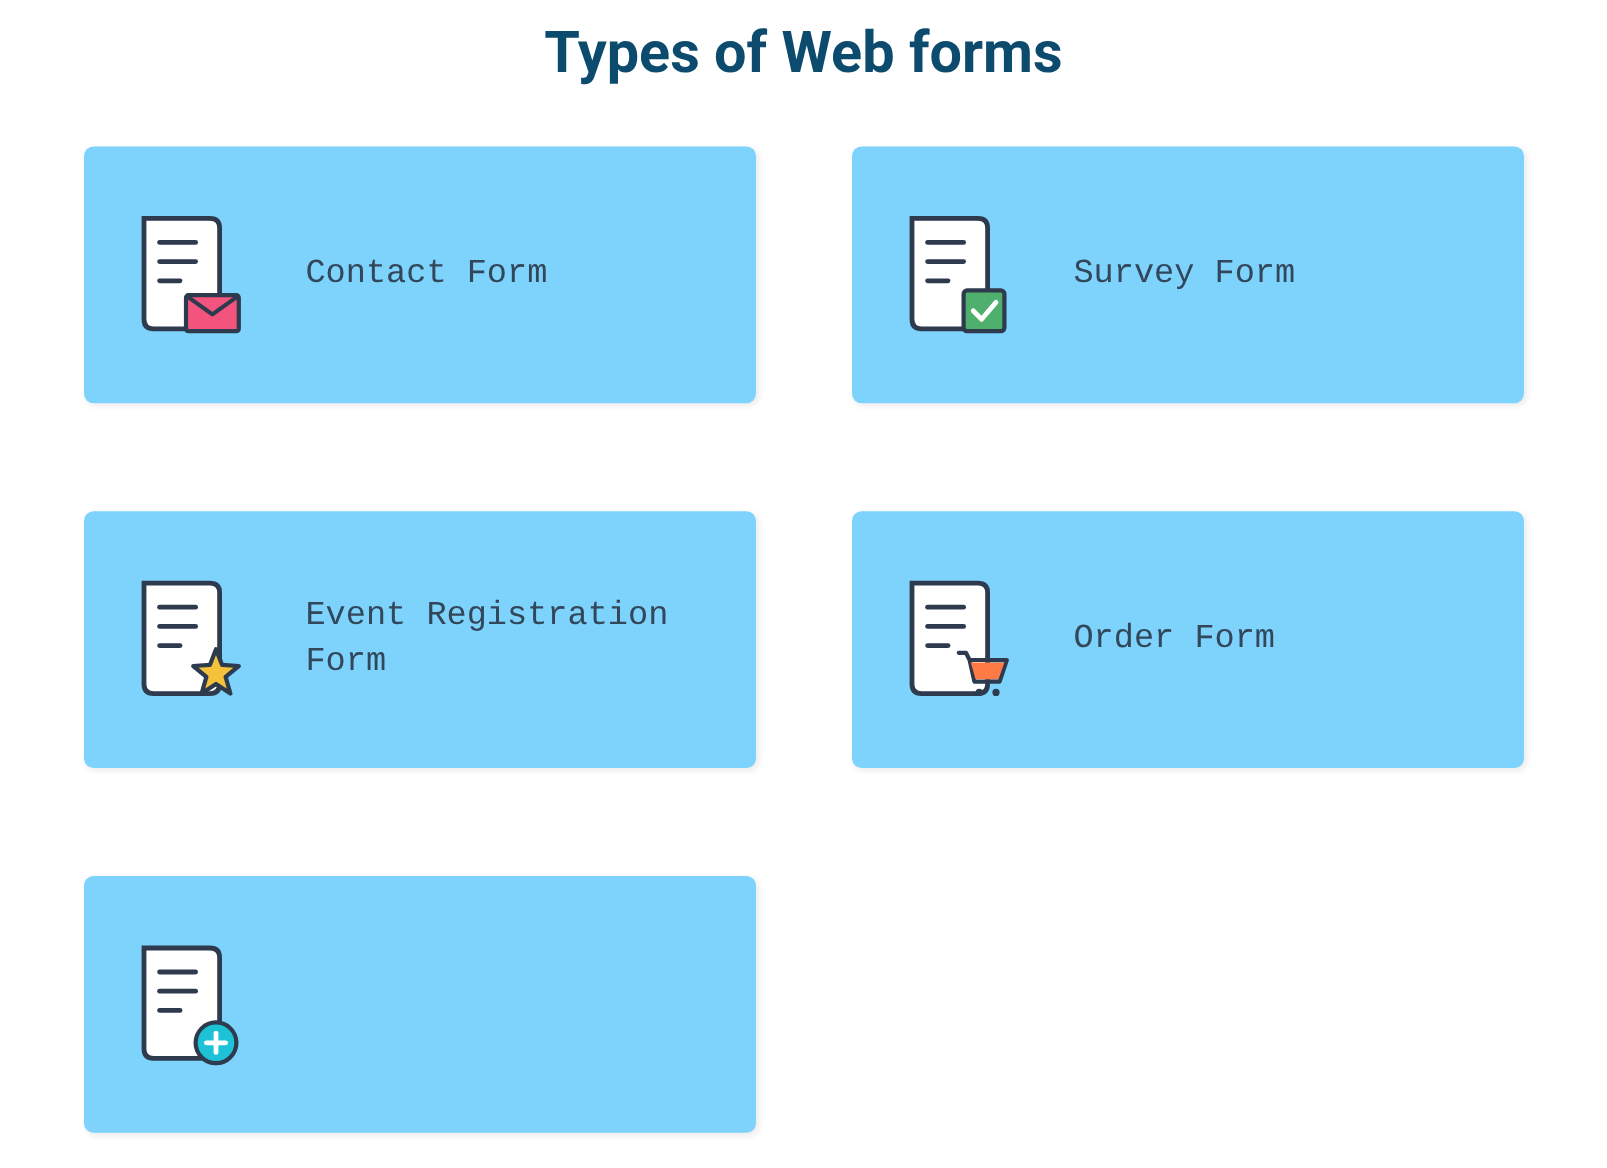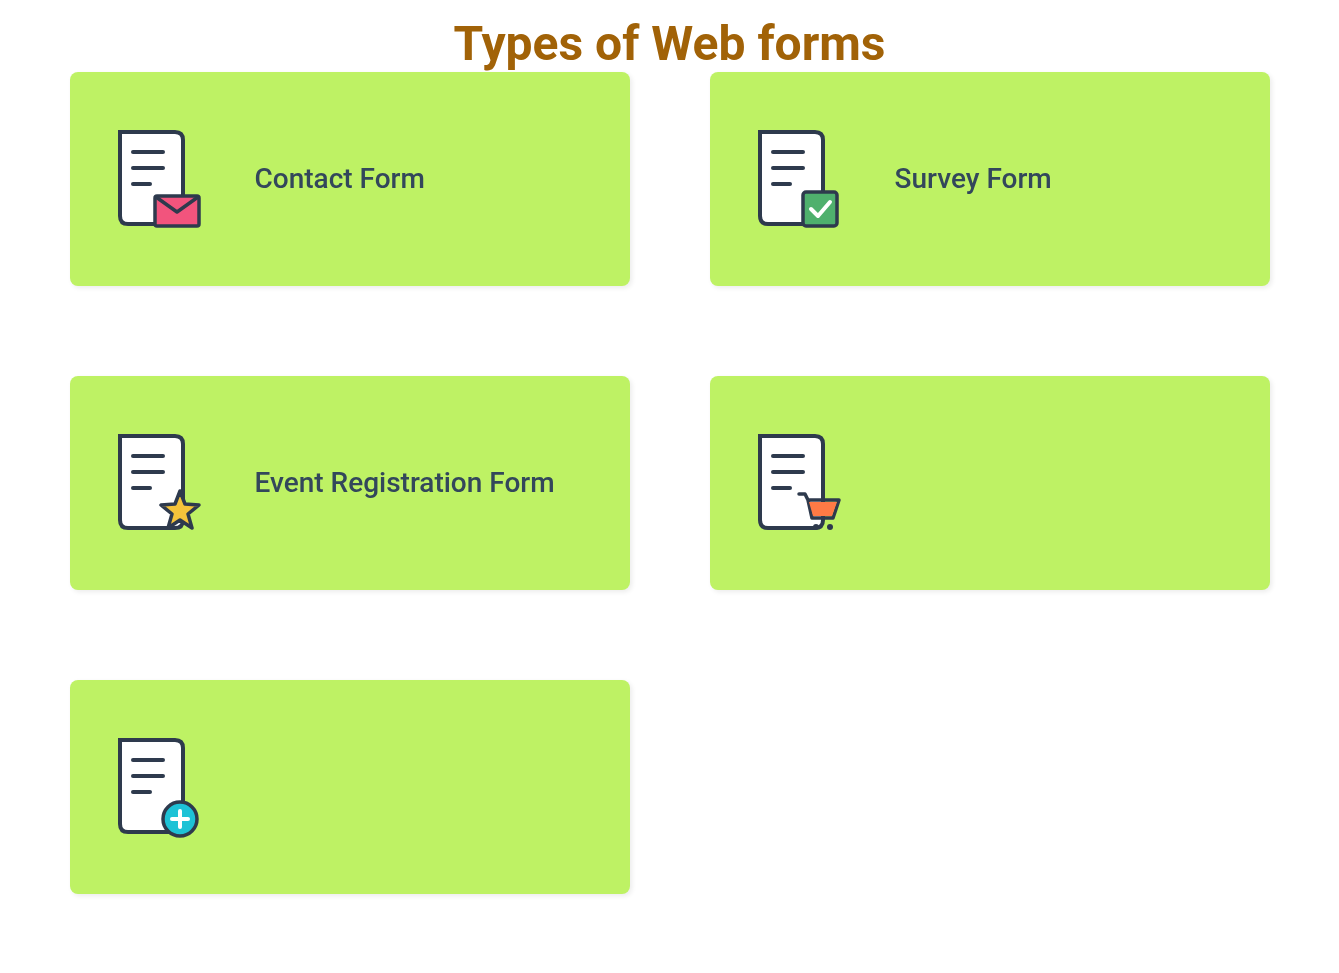--- a/index.html
+++ b/index.html
@@ -9,39 +9,41 @@
     }
     body {
       font-family: -apple-system, BlinkMacSystemFont, 'Segoe UI', Roboto, sans-serif;
       background: #ffffff;
       padding: 10px 50px 40px 50px;
     }
     .title {
       text-align: center;
       font-size: 48px;
       font-weight: 700;
-      color: #a16207;
+      color: #0c4a6e;
+      margin-bottom: 50px;
       margin-top: 5px;
     }
     .grid {
       display: grid;
       grid-template-columns: 1fr 1fr;
       gap: 90px 80px;
       max-width: 1200px;
       margin: 0 auto;
     }
     .card {
-      background: #bef264;
+      background: #7dd3fc;
       border-radius: 8px;
       padding: 52px 35px;
       display: flex;
       align-items: center;
       gap: 50px;
       box-shadow: 2px 2px 5px rgba(0,0,0,0.08);
       min-height: 180px;
+      font-family: Liberation Mono, monospace;
     }
     .icon-wrapper {
       flex-shrink: 0;
       width: 100px;
       height: 110px;
       display: flex;
       align-items: center;
       justify-content: center;
     }
     .card-label {
@@ -105,20 +107,21 @@
         <path d="M 15 8 L 70 8 Q 78 8 78 16 L 78 92 Q 78 100 70 100 L 23 100 Q 15 100 15 92 Z" fill="white" stroke="#2e3a4d" stroke-width="4"></path>
         <line x1="28" y1="28" x2="58" y2="28" stroke="#2e3a4d" stroke-width="4" stroke-linecap="round"></line>
         <line x1="28" y1="44" x2="58" y2="44" stroke="#2e3a4d" stroke-width="4" stroke-linecap="round"></line>
         <line x1="28" y1="60" x2="45" y2="60" stroke="#2e3a4d" stroke-width="4" stroke-linecap="round"></line>
         <path d="M 54 66 L 60 66 L 63 72 L 94 72 L 88 90 L 67 90 L 63 72" fill="none" stroke="#2e3a4d" stroke-width="3.5" stroke-linejoin="round" stroke-linecap="round"></path>
         <path d="M 64 74 L 92 74 L 87 88 L 68 88 Z" fill="#ff7a45"></path>
         <circle cx="71" cy="99" r="3" fill="#2e3a4d"></circle>
         <circle cx="85" cy="99" r="3" fill="#2e3a4d"></circle>
       </svg>
     </div>
+    <div class="card-label">Order Form</div>
   </div>
 
 
   <div class="card">
     <div class="icon-wrapper">
       <svg width="100" height="110" viewBox="0 0 100 110">
         <path d="M 15 8 L 70 8 Q 78 8 78 16 L 78 92 Q 78 100 70 100 L 23 100 Q 15 100 15 92 Z" fill="white" stroke="#2e3a4d" stroke-width="4"></path>
         <line x1="28" y1="28" x2="58" y2="28" stroke="#2e3a4d" stroke-width="4" stroke-linecap="round"></line>
         <line x1="28" y1="44" x2="58" y2="44" stroke="#2e3a4d" stroke-width="4" stroke-linecap="round"></line>
         <line x1="28" y1="60" x2="45" y2="60" stroke="#2e3a4d" stroke-width="4" stroke-linecap="round"></line>

